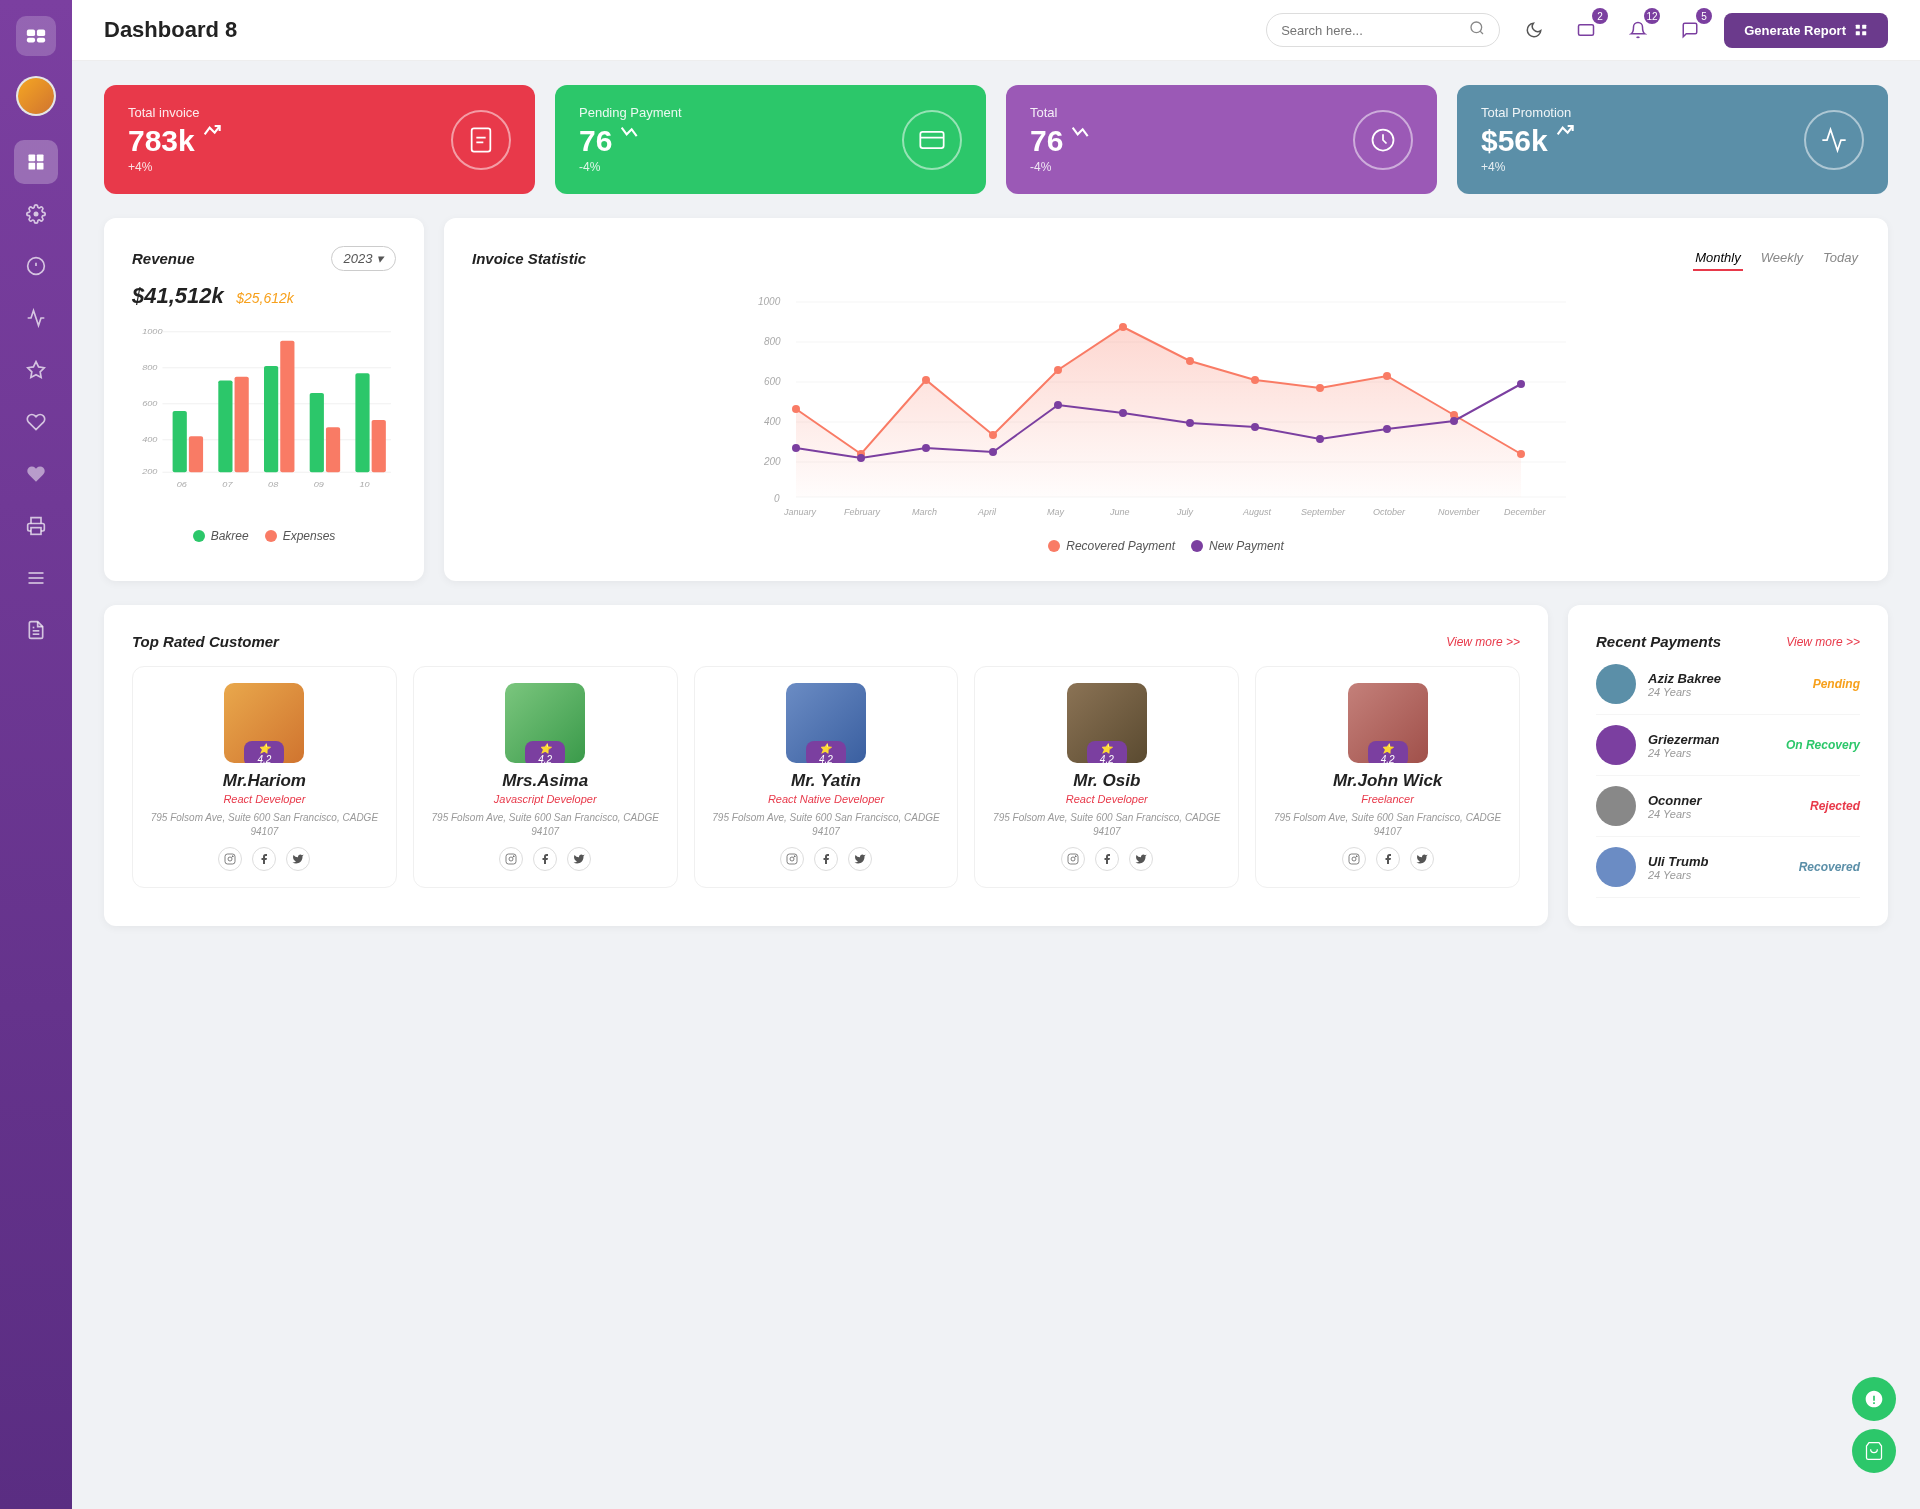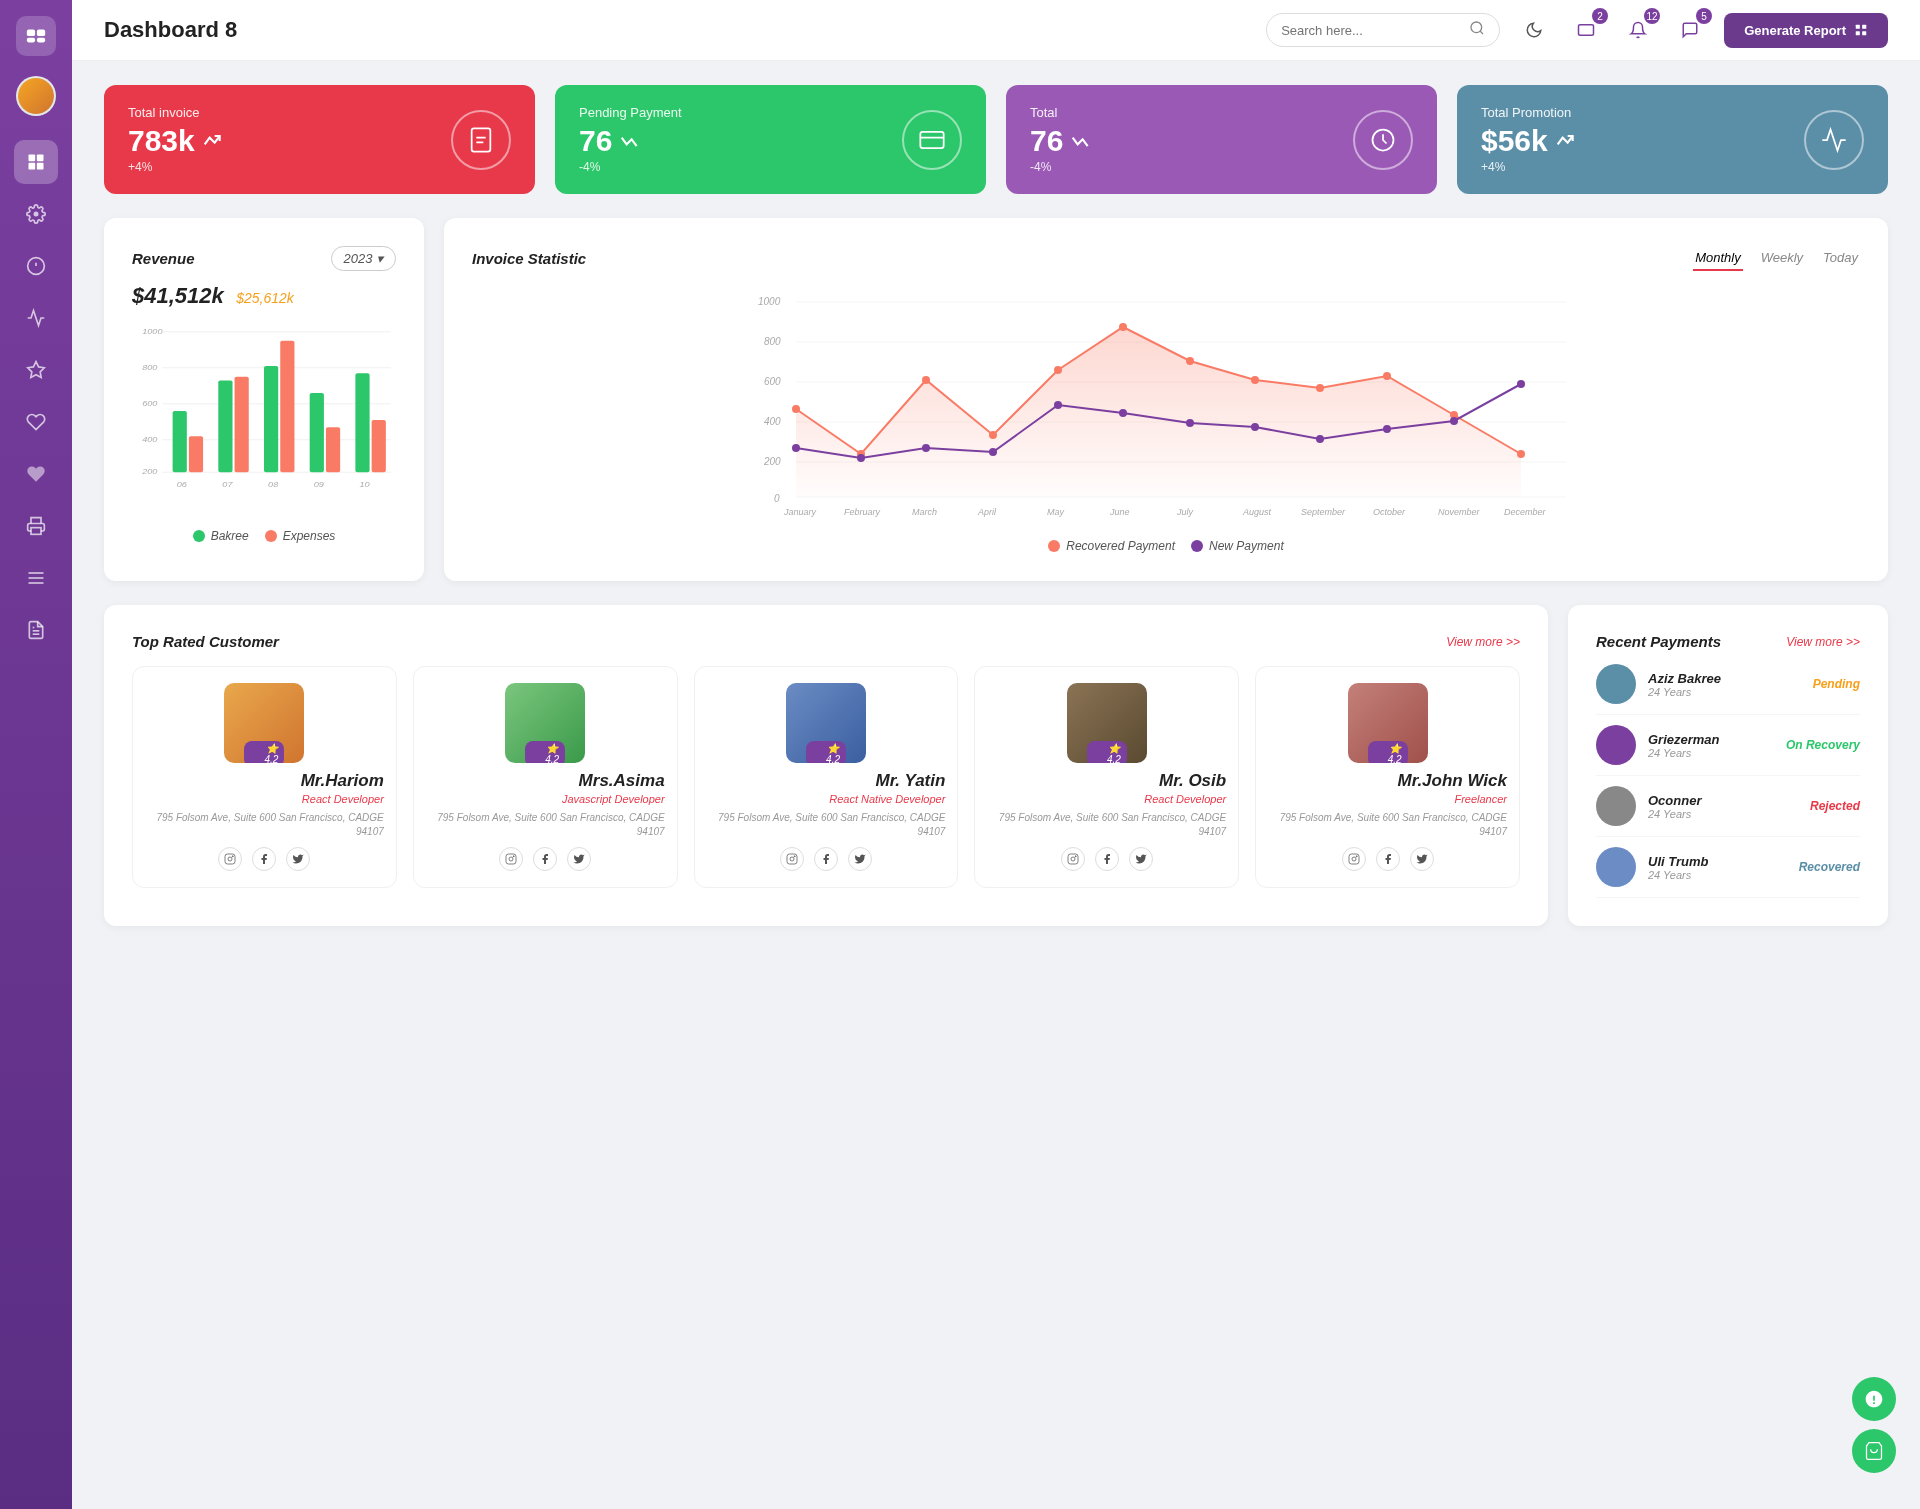--- a/index.html
+++ b/index.html
@@ -108,21 +108,21 @@
     .stat-card {
       border-radius: 12px; padding: 20px 24px;
       display: flex; align-items: center; justify-content: space-between;
       color: white; position: relative; overflow: hidden;
     }
     .stat-card.red { background: #e8394a; }
     .stat-card.green { background: #2cc76a; }
     .stat-card.purple { background: #9b59b6; }
     .stat-card.teal { background: #5b8fa8; }
     .stat-title { font-size: 13px; opacity: 0.9; margin-bottom: 4px; }
-    .stat-value { font-size: 30px; font-weight: 700; display: flex; align-items: center; gap: 8px; }
+    .stat-value { font-size: 30px; font-weight: 700; display: flex; gap: 8px; }
     .stat-trend { font-size: 12px; opacity: 0.85; margin-top: 2px; display: flex; align-items: center; gap: 4px; }
     .stat-icon-circle {
       width: 60px; height: 60px; border-radius: 50%;
       border: 2px solid rgba(255,255,255,0.5);
       display: flex; align-items: center; justify-content: center;
       font-size: 24px;
     }
 
     
     .charts-row {
@@ -170,21 +170,21 @@
       gap: 20px;
     }
 
     
     .customer-grid {
       display: grid; grid-template-columns: repeat(5, 1fr);
       gap: 16px; margin-top: 16px;
     }
     .customer-card {
       background: white; border-radius: 12px;
-      padding: 16px 12px; text-align: right;
+      padding: 16px 12px; text-align: center;
       border: 1px solid #f0f0f0;
     }
     .customer-photo {
       width: 80px; height: 80px; border-radius: 10px;
       margin: 0 auto 8px; overflow: hidden; position: relative;
       background: #ddd;
     }
     .customer-rating {
       position: absolute; bottom: -4px; left: 50%; transform: translateX(-50%);
       background: #7b3fa0; color: white; font-size: 10px;

